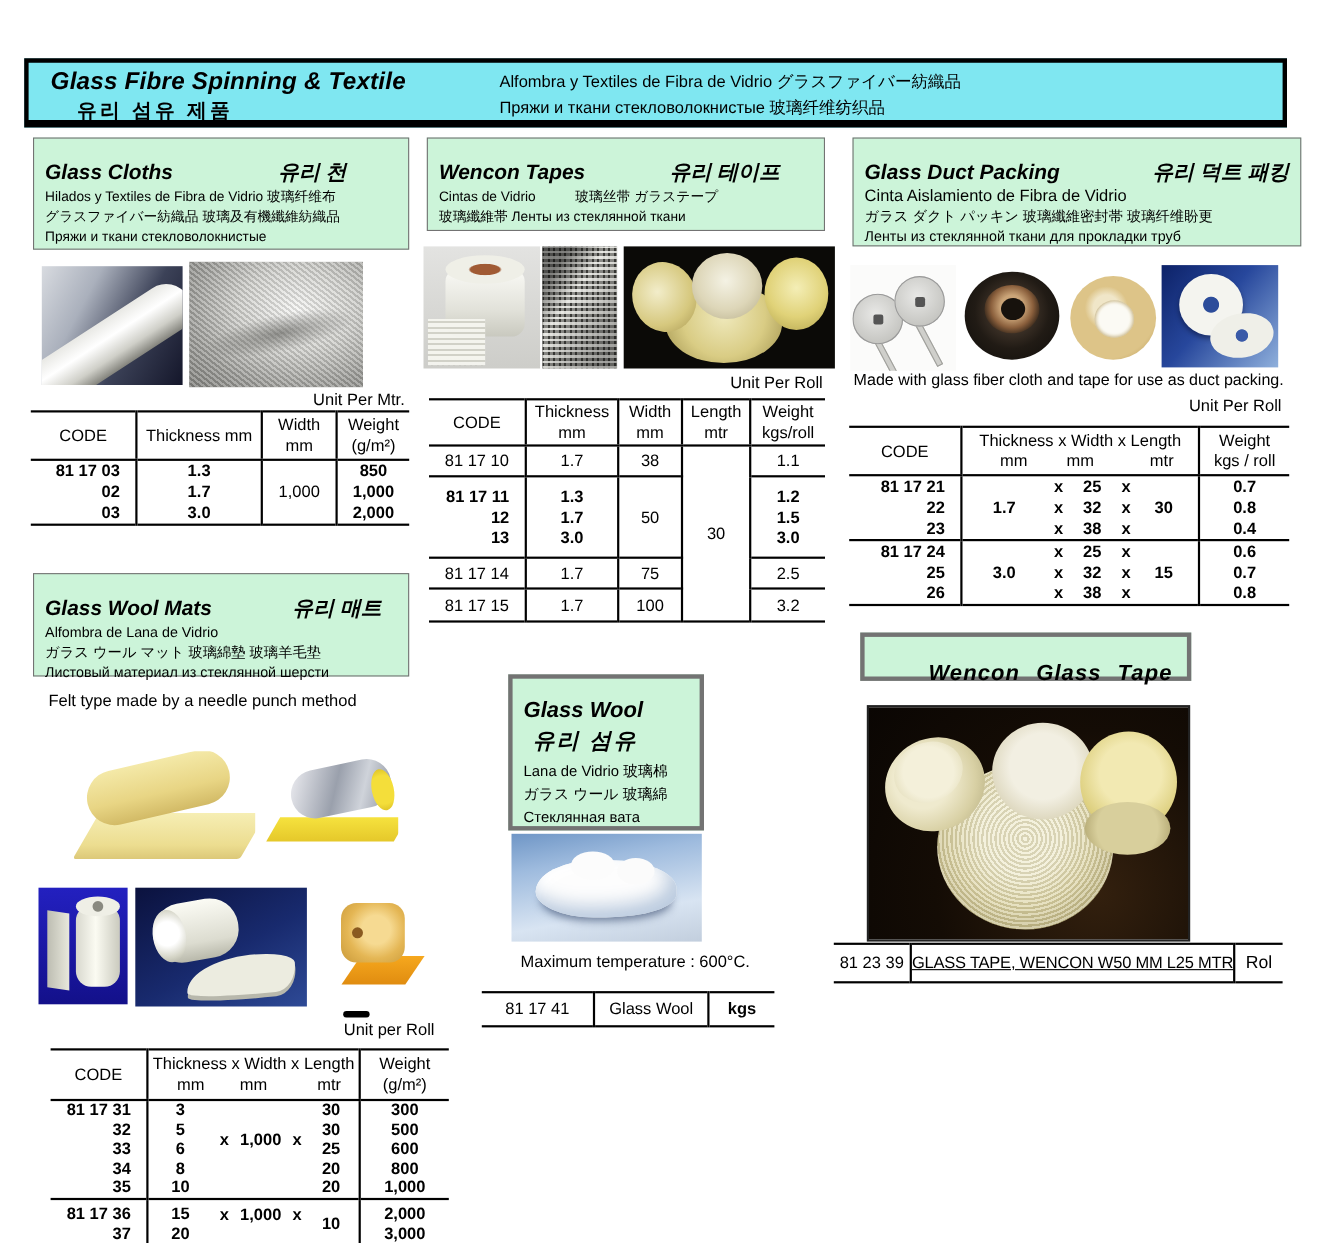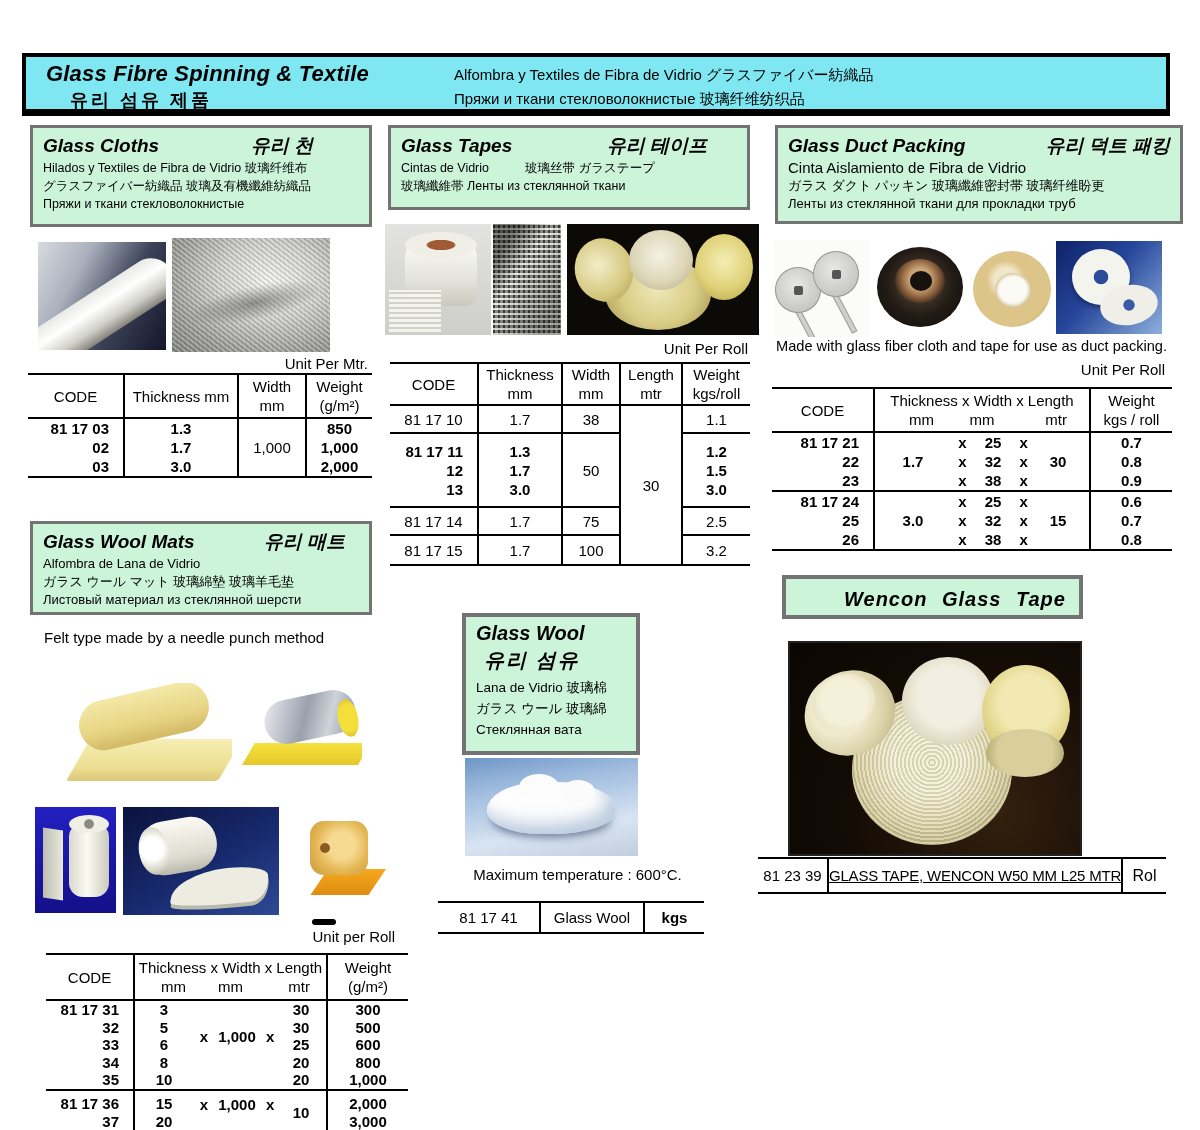--- a/index.html
+++ b/index.html
@@ -13,21 +13,21 @@
 
   
   .banner{left:22px;top:18px;width:1140px;height:52px;background:var(--banner-bg);
           border:4px solid #000;border-bottom:7px solid #000;display:flex;}
   .b-left{width:408px;padding-left:20px;}
   .b-title{font-size:22px;font-weight:bold;font-style:italic;margin-top:4px;letter-spacing:.2px;}
   .b-kr{font-size:18px;font-weight:bold;letter-spacing:3px;padding-left:24px;margin-top:1px;}
   .b-right{padding-top:6px;font-size:15px;line-height:24px;white-space:nowrap;}
 
   
-  .secbox{position:absolute;background:var(--section-bg);border:3px solid #737373;padding:5px 10px 4px;box-sizing:border-box;}
+  .secbox{position:absolute;background:var(--section-bg);border:1px solid #737373;padding:18px 10px 4px;box-sizing:border-box;}
   .sb-row{display:flex;align-items:baseline;}
   .sb-title{font-size:19px;font-weight:bold;font-style:italic;white-space:nowrap;}
   .sb-kr{font-size:19px;font-weight:bold;font-style:italic;margin-left:auto;white-space:nowrap;}
   .sb-line{font-size:12.5px;line-height:18px;white-space:nowrap;}
   .box-cloths{left:30px;top:90px;width:342px;height:102px;}
   .box-tapes{left:388px;top:90px;width:362px;height:85px;}
   .box-duct{left:775px;top:90px;width:408px;height:99px;}
   .box-mats{left:30px;top:486px;width:342px;height:94px;}
   .box-wool{left:462px;top:578px;width:178px;height:142px;border-width:4px;}
   .box-wool .sb-title{font-size:20px;}
@@ -267,21 +267,21 @@
           <div>850</div>
           <div>1,000</div>
           <div>2,000</div>
         </td>
       </tr>
     </tbody>
   </table>
 
   <section class="secbox box-tapes">
     <div class="sb-row">
-      <span class="sb-title">Glass Tapes</span>
+      <span class="sb-title">Wencon Tapes</span>
       <span class="sb-kr" style="padding-right:30px">유리 테이프</span>
     </div>
     <div class="sb-line" style="display:flex">
       <span>Cintas de Vidrio</span>
       <span style="margin-left:36px">玻璃丝带 ガラステープ</span>
     </div>
     <div class="sb-line">玻璃纖維帯 Ленты из стеклянной ткани</div>
   </section>
 
   <div class="photo ph-tape-roll">
@@ -444,21 +444,21 @@
           <span class="cmp-dims">
             <div>x 25 x</div>
             <div>x 32 x</div>
             <div>x 38 x</div>
           </span>
           <span class="cmp-len">30</span>
         </td>
         <td class="stack">
           <div>0.7</div>
           <div>0.8</div>
-          <div>0.9</div>
+          <div>0.4</div>
         </td>
       </tr>
       <tr class="sep" style="height:58px">
         <td class="stack codestack">
           <div>81 17 24</div>
           <div>25</div>
           <div>26</div>
         </td>
         <td class="cmp">
           <span class="cmp-thk">3.0</span>

